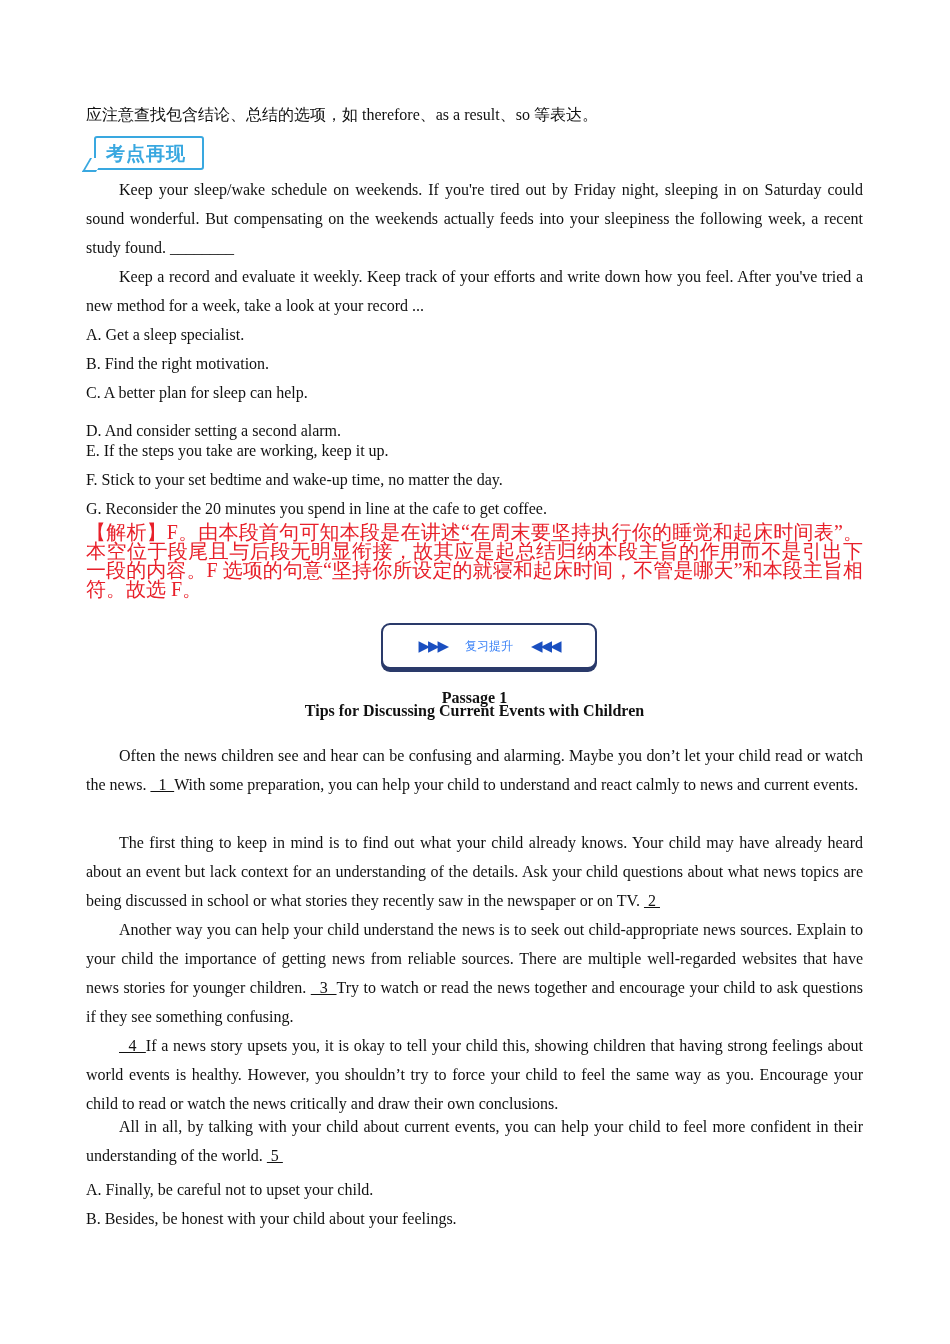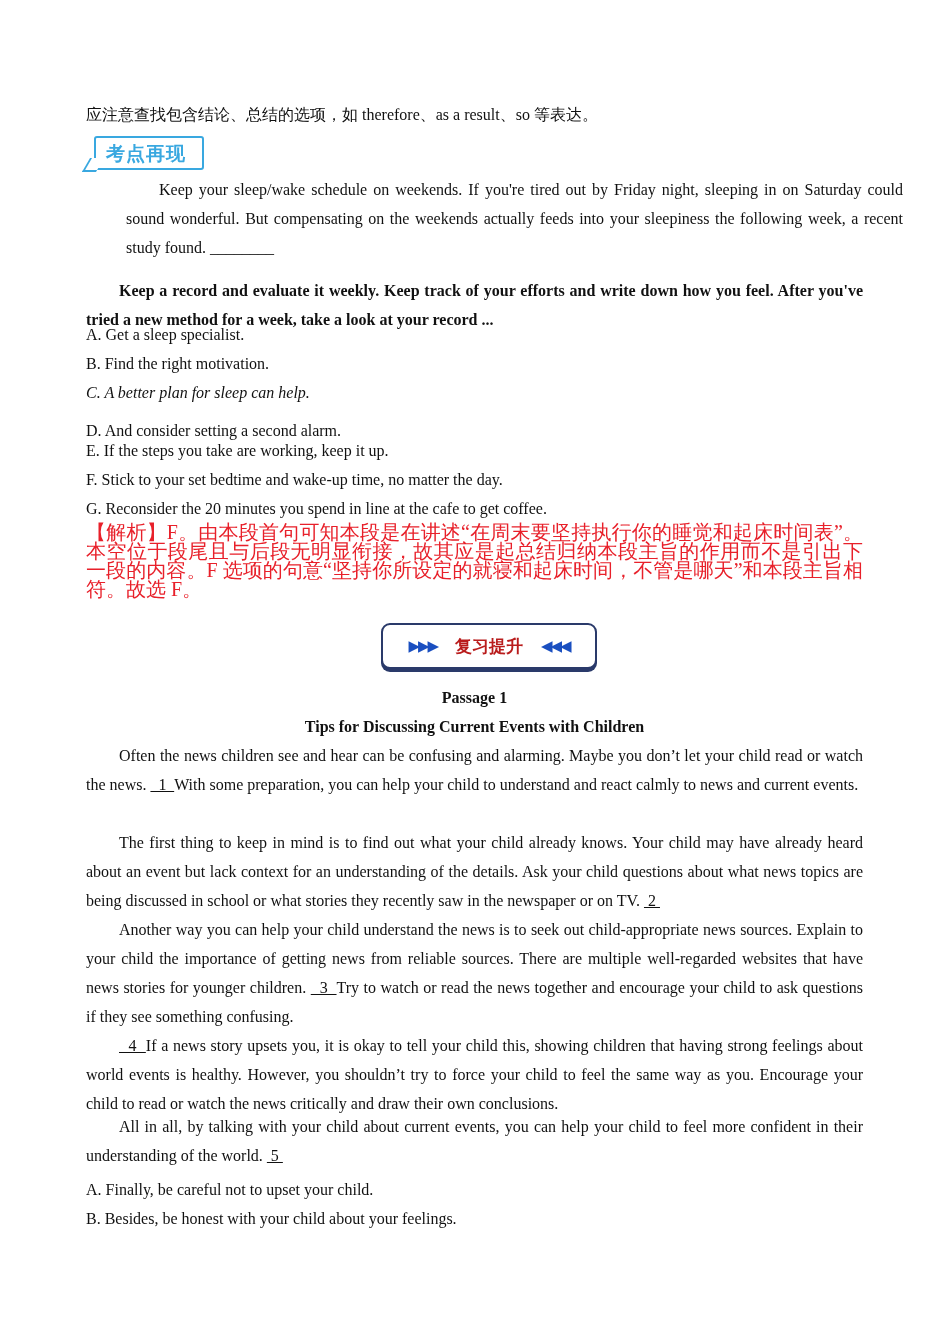--- a/index.html
+++ b/index.html
@@ -14,61 +14,61 @@
   .badge { position: absolute; left: 8px; top: 136px; width: 106px; height: 30px;
            border: 2px solid #39a8e0; border-radius: 3px; background: #fff; }
   .badge-text { position: absolute; left: 10px; top: 2px; font-family: "DejaVu Sans", sans-serif;
                 font-weight: bold; color: #39a8e0; font-size: 19px; letter-spacing: 1px; line-height: 26px; }
   .badge-tail { position: absolute; left: -10px; top: 20px; width: 12px; height: 12px;
                 border-left: 2px solid #39a8e0; border-bottom: 2px solid #39a8e0; transform: skewX(-30deg); background:#fff; }
   .banner { position: absolute; left: 295px; top: 623px; width: 212px; height: 42px;
             border: 2px solid #2a3a6a; border-radius: 9px; box-shadow: 0 3px 0 #2a3a6a; background: #fff; }
   .banner-inner { display: flex; align-items: center; justify-content: center; height: 100%; gap: 18px; }
   .tri { color: #1a4fc0; font-size: 15px; letter-spacing: -2px; }
-  .banner-label { font-family: "DejaVu Sans", sans-serif; font-weight: bold; color: #b91c1c; font-size: 17px; }
+  .banner-label { font-family: "DejaVu Sans", sans-serif; font-weight: normal; color: #3b82f6; font-size: 12px; }
   .center-bold { position: absolute; left: 0; width: 777px; text-align: center; font-weight: bold; line-height: 20px; }
 </style>
 </head>
 <body>
 
 <div class="page">
 
   <div class="line" style="top:105px;">应注意查找包含结论、总结的选项，如 therefore、as a result、so 等表达。</div>
 
   <div class="badge">
     <div class="badge-tail"></div>
     <span class="badge-text">考点再现</span>
   </div>
 
-  <p class="para indent" style="top:175px;margin-left:40px;"><span>Keep your sleep/wake schedule on weekends. If you're tired out by Friday night, sleeping in on Saturday could sound wonderful. But compensating on the weekends actually feeds into your sleepiness the following week, a recent study found. </span><span>________</span></p>
+  <p class="para indent" style="top:175px;"><span>Keep your sleep/wake schedule on weekends. If you're tired out by Friday night, sleeping in on Saturday could sound wonderful. But compensating on the weekends actually feeds into your sleepiness the following week, a recent study found. </span><span>________</span></p>
 
-  <p class="para indent" style="top:276px;font-weight:bold;">Keep a record and evaluate it weekly. Keep track of your efforts and write down how you feel. After you've tried a new method for a week, take a look at your record ...</p>
+  <p class="para indent" style="top:262px;">Keep a record and evaluate it weekly. Keep track of your efforts and write down how you feel. After you've tried a new method for a week, take a look at your record ...</p>
 
   <div class="line" style="top:325px;">A. Get a sleep specialist.</div>
   <div class="line" style="top:354px;">B. Find the right motivation.</div>
-  <div class="line" style="top:383px;font-style:italic;">C. A better plan for sleep can help.</div>
+  <div class="line" style="top:383px;">C. A better plan for sleep can help.</div>
   <div class="line" style="top:412px;margin-top:9px;">D. And consider setting a second alarm.</div>
   <div class="line" style="top:441px;">E. If the steps you take are working, keep it up.</div>
   <div class="line" style="top:470px;">F. Stick to your set bedtime and wake-up time, no matter the day.</div>
   <div class="line" style="top:499px;">G. Reconsider the 20 minutes you spend in line at the cafe to get coffee.</div>
 
   <p class="para red" style="top:523px; line-height:19px; font-size:20px;">【解析】F。由本段首句可知本段是在讲述“在周末要坚持执行你的睡觉和起床时间表”。本空位于段尾且与后段无明显衔接，故其应是起总结归纳本段主旨的作用而不是引出下一段的内容。F 选项的句意“坚持你所设定的就寝和起床时间，不管是哪天”和本段主旨相符。故选 F。</p>
 </div>
 
 <div class="banner" style="left:381px;">
   <div class="banner-inner">
     <span class="tri">▶▶▶</span>
     <span class="banner-label">复习提升</span>
     <span class="tri">◀◀◀</span>
   </div>
 </div>
 
 <div class="page">
   <div class="center-bold" style="top:688px;">Passage 1</div>
-  <div class="center-bold" style="top:717px;">Tips for Discussing Current Events with Children</div>
+  <div class="center-bold" style="top:701px;">Tips for Discussing Current Events with Children</div>
 
   <p class="para indent" style="top:741px;"><span>Often the news children see and hear can be confusing and alarming. Maybe you don’t let your child read or watch the news. </span><span class="blank">  1  </span><span>With some preparation, you can help your child to understand and react calmly to news and current events.</span></p>
 
   <p class="para indent" style="top:828px;"><span>The first thing to keep in mind is to find out what your child already knows. Your child may have already heard about an event but lack context for an understanding of the details. Ask your child questions about what news topics are being discussed in school or what stories they recently saw in the newspaper or on TV. </span><span class="blank"> 2 </span></p>
 
   <p class="para indent" style="top:915px;"><span>Another way you can help your child understand the news is to seek out child-appropriate news sources. Explain to your child the importance of getting news from reliable sources. There are multiple well-regarded websites that have news stories for younger children. </span><span class="blank">  3  </span><span>Try to watch or read the news together and encourage your child to ask questions if they see something confusing.</span></p>
 
   <p class="para indent" style="top:1031px;"><span class="blank">  4  </span><span>If a news story upsets you, it is okay to tell your child this, showing children that having strong feelings about world events is healthy. However, you shouldn’t try to force your child to feel the same way as you. Encourage your child to read or watch the news critically and draw their own conclusions.</span></p>
 
   <p class="para indent" style="top:1112px;"><span>All in all, by talking with your child about current events, you can help your child to feel more confident in their understanding of the world. </span><span class="blank"> 5 </span></p>

